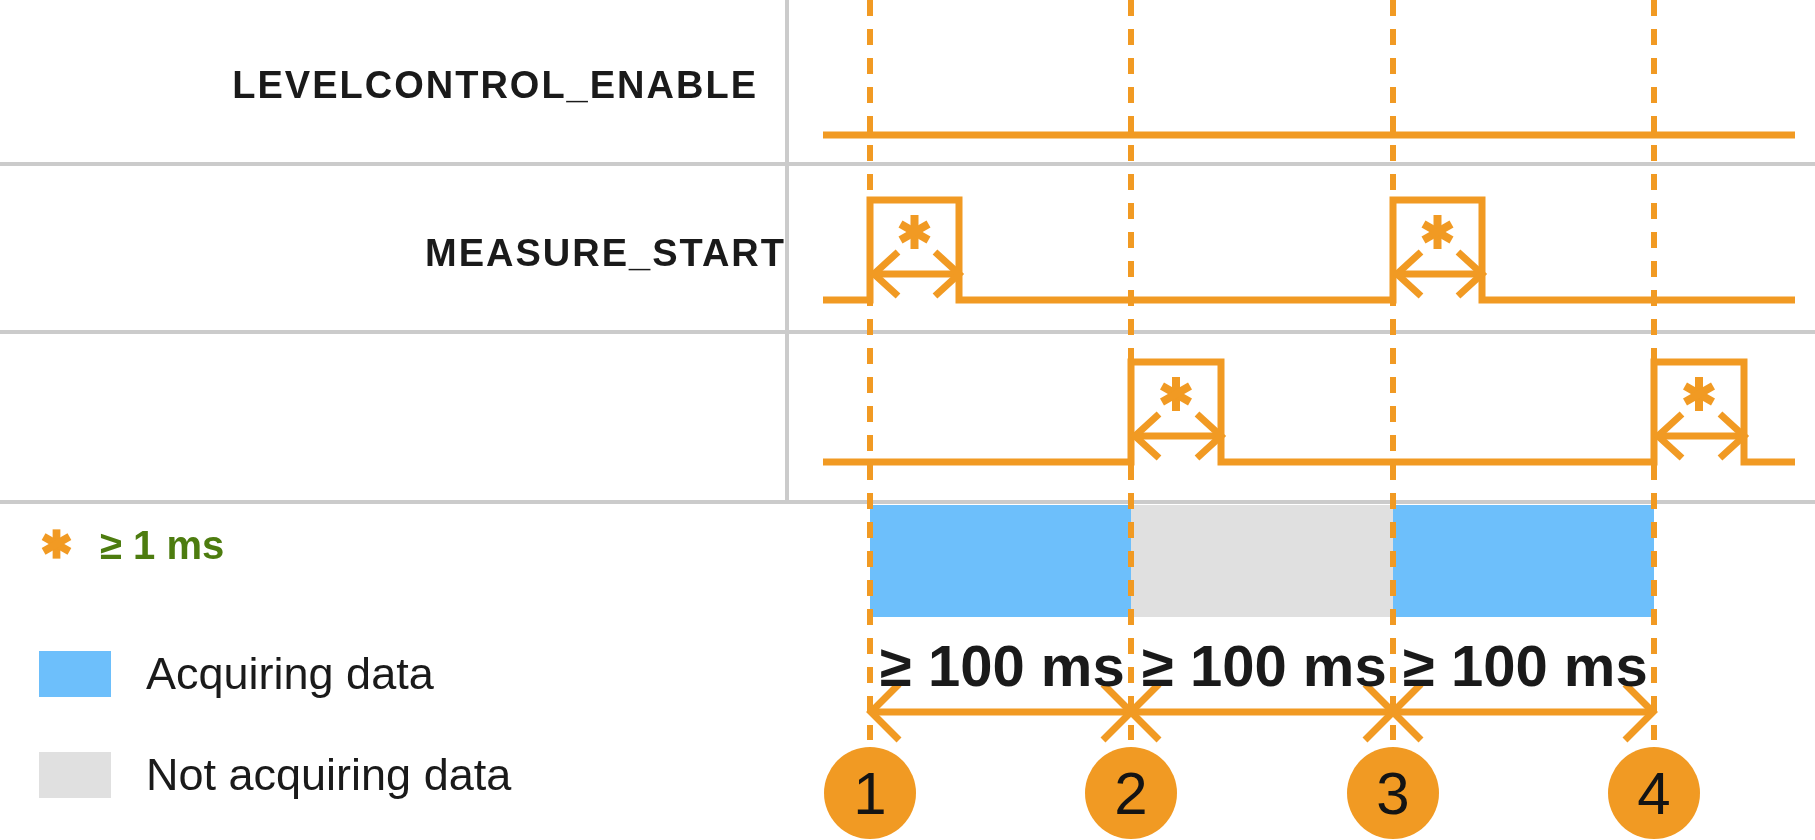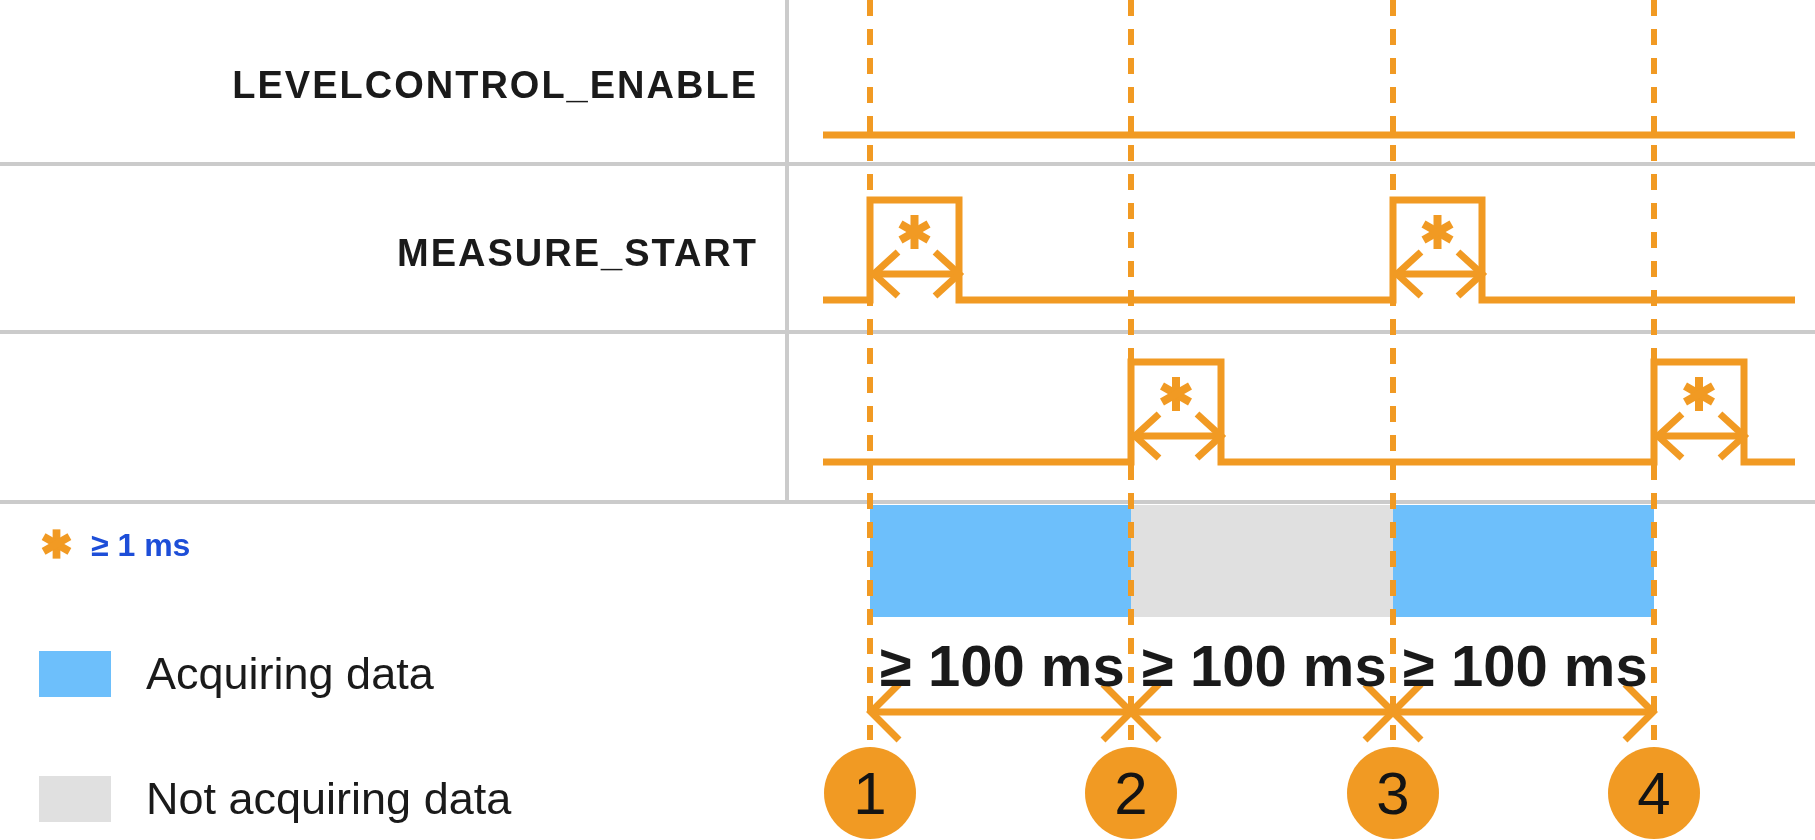--- a/index.html
+++ b/index.html
@@ -42,21 +42,21 @@
   .o.thick{stroke-width:8;}
 
   
   .row-label{
     position:absolute;left:0;width:758px;
     text-align:right;
     font-weight:bold;font-size:38px;line-height:56px;letter-spacing:2px;
     color:#1a1a1a;z-index:5;white-space:nowrap;
   }
   .row-label.r1{top:57px;}
-  .row-label.r2{top:225px;}
+  .row-label.r2{top:225px;padding-left:28px;}
   .row-label.r3{top:392px;}
 
   
   .interval-label{
     position:absolute;top:642px;width:240px;
     text-align:center;font-size:58px;font-weight:600;line-height:48px;
     color:#1a1a1a;z-index:5;white-space:nowrap;
   }
   .interval-label.i1{left:880px;}
   .interval-label.i2{left:1142px;}
@@ -70,24 +70,24 @@
     font-size:60px;font-weight:500;color:#141414;
   }
   .marker.m1{left:824px;}
   .marker.m2{left:1085px;}
   .marker.m3{left:1347px;}
   .marker.m4{left:1608px;}
 
   
   .legend-note{position:absolute;left:41px;top:521px;z-index:5;display:flex;align-items:flex-start;}
   .legend-note .ast{width:31px;height:34px;margin-top:6px;}
-  .legend-note .note-text{margin-left:19px;font-size:32px;font-weight:600;line-height:48px;color:#1d4ed8;white-space:nowrap;}
+  .legend-note .note-text{margin-left:28px;font-size:40px;font-weight:600;line-height:48px;color:#4d7c0f;white-space:nowrap;}
   .legend-item{position:absolute;left:39px;z-index:5;display:flex;align-items:flex-start;}
   .legend-item.li1{top:651px;}
-  .legend-item.li2{top:752px;margin-top:24px;}
+  .legend-item.li2{top:752px;}
   .swatch{width:72px;height:46px;flex:0 0 auto;}
   .swatch.blue{background:#6dbffb;}
   .swatch.gray{background:#e0e0e0;}
   .legend-item .item-text{margin-left:35px;font-size:45px;font-weight:400;line-height:46px;color:#1a1a1a;white-space:nowrap;}
 </style>
 </head>
 <body>
 
 <div class="canvas">
 

